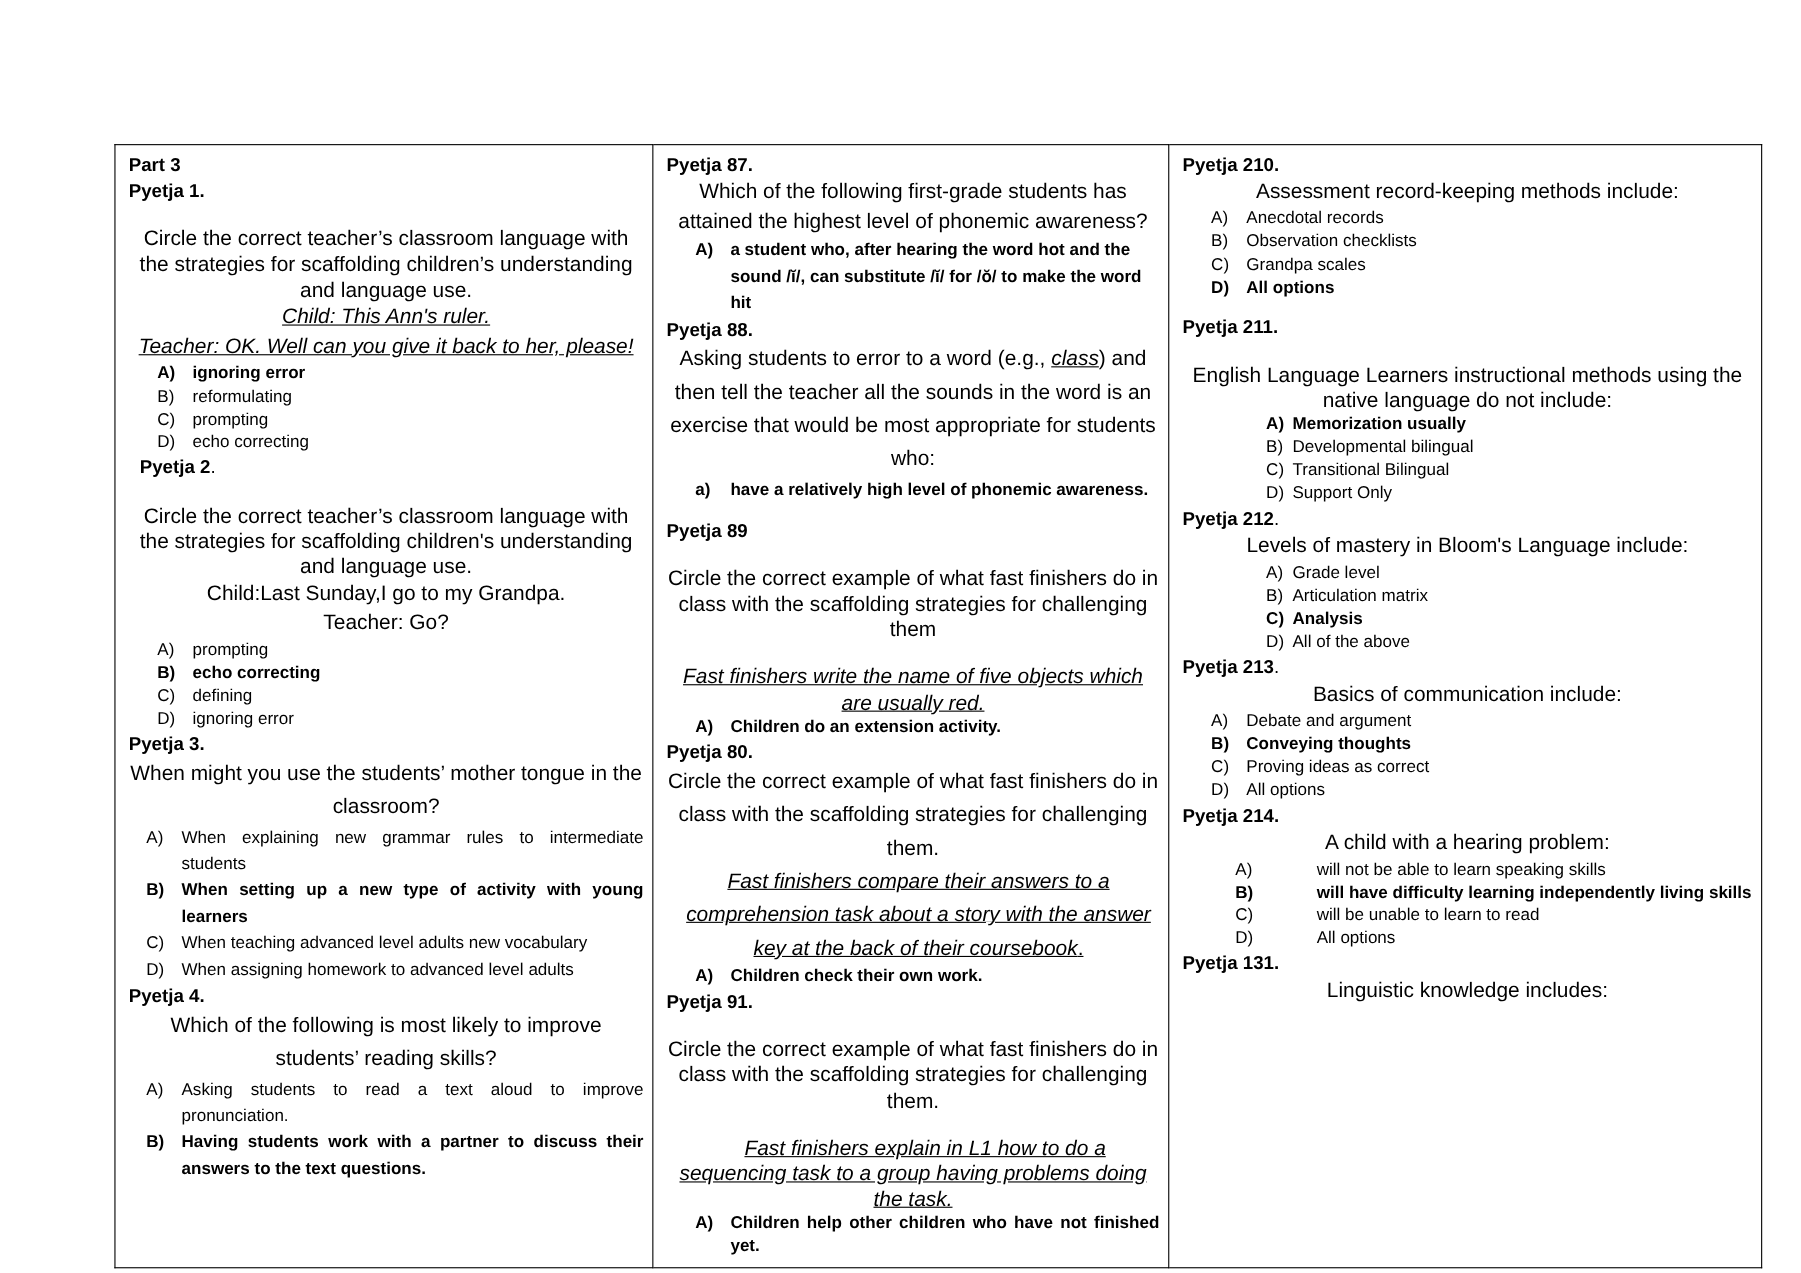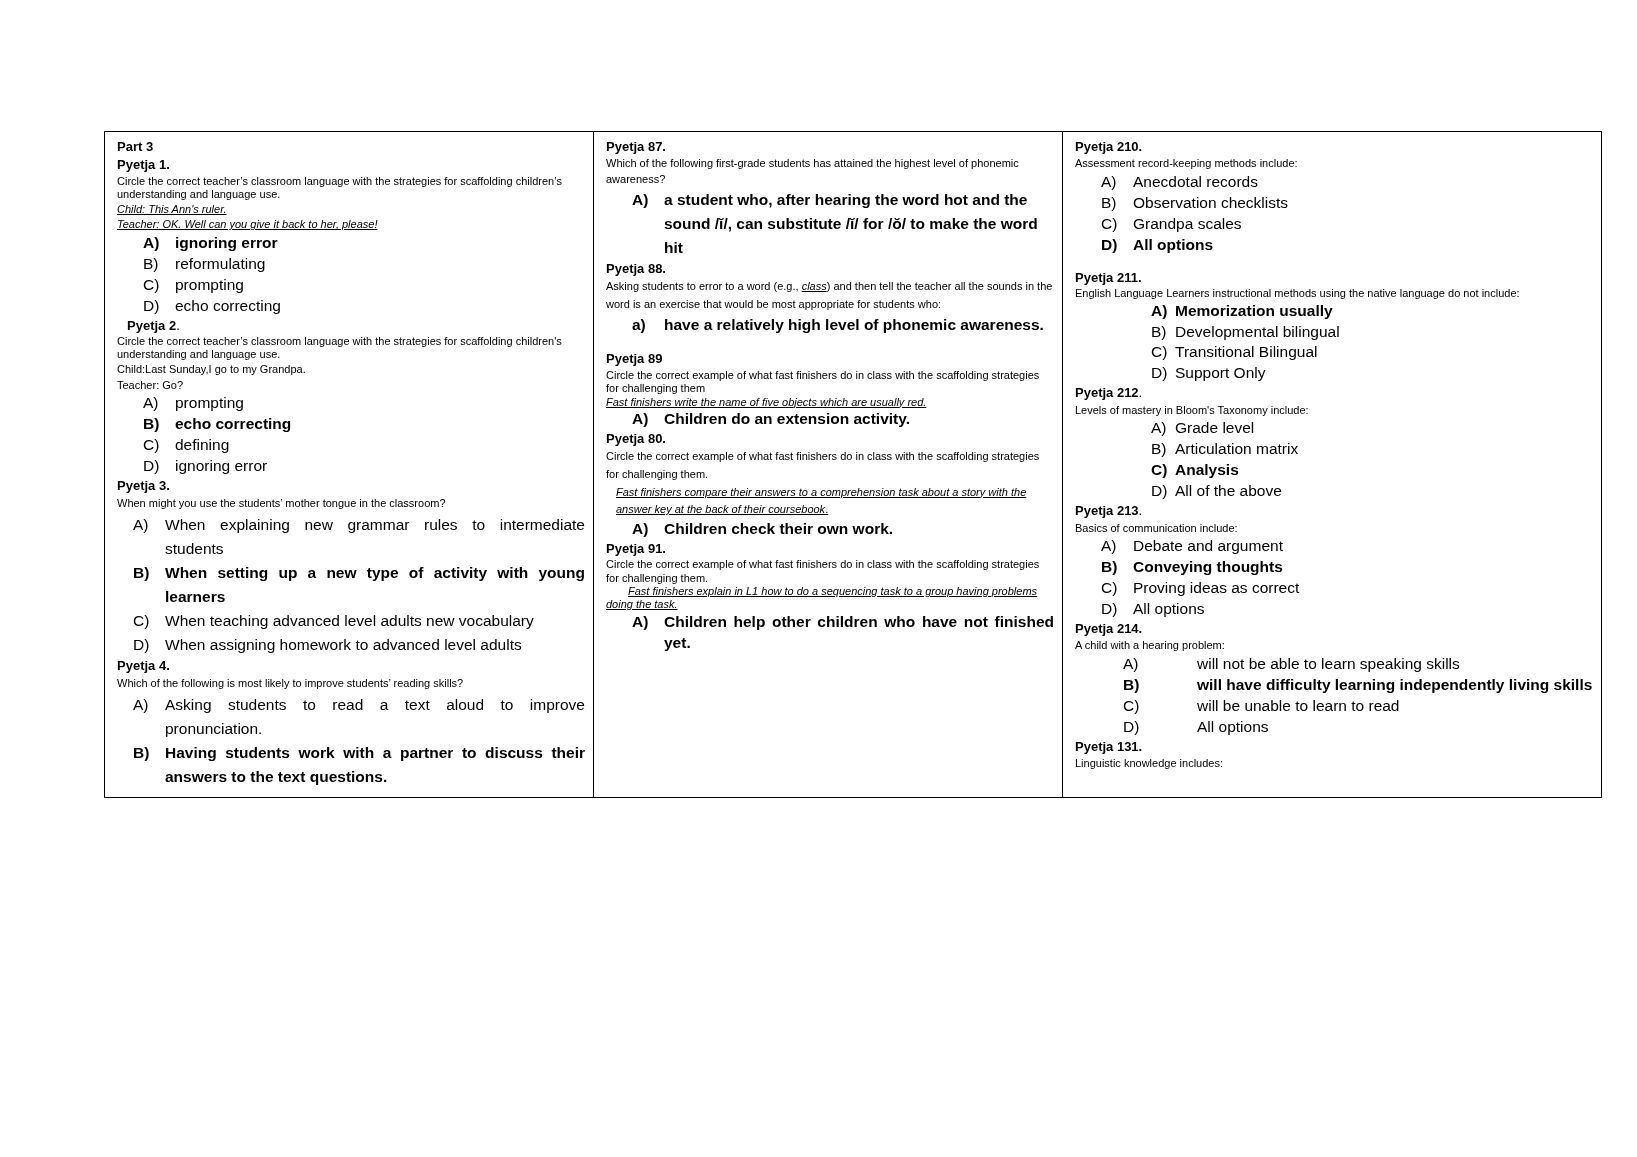--- a/index.html
+++ b/index.html
@@ -31,31 +31,32 @@
   .exam-table > tbody > tr > td {
     border: 1.3px solid #000000;
     vertical-align: top;
     padding: 6px 8px 8px 12px;
   }
   td.col1 { width: 468px; }
   td.col2 { width: 448px; }
   td.col3 { width: 518px; }
   .hdr {
     font-weight: bold;
-    font-size: 13px;
+    font-size: 17px;
     line-height: 1.42;
     margin: 0;
   }
   .hdr .thin { font-weight: normal; }
   .stem {
-    font-size: 11px;
+    font-size: 19px;
     line-height: 1.42;
     margin: 0;
-  }
-  .stem.tight { line-height: 1.22; }
+    text-align: center;
+  }
+  .stem.tight { line-height: 1.22; margin-top: 20px; }
   .stem.loose { line-height: 1.6; }
   .ital { font-style: italic; text-decoration: underline; }
 
   
   ul.opts {
     list-style: none;
     margin: 0;
     padding: 0;
   }
   ul.opts > li {
@@ -233,21 +234,21 @@
             <ul class="opts deep">
               <li class="b"><span class="mk" style="left:76px">A)</span><span class="txt">Memorization usually</span></li>
               <li><span class="mk" style="left:76px">B)</span><span class="txt">Developmental bilingual</span></li>
               <li><span class="mk" style="left:76px">C)</span><span class="txt">Transitional Bilingual</span></li>
               <li><span class="mk" style="left:76px">D)</span><span class="txt">Support Only</span></li>
             </ul>
           </div>
 
           <div>
             <p class="hdr"><span>Pyetja 212</span><span class="thin">.</span></p>
-            <p class="stem">Levels of mastery in Bloom's Taxonomy include:</p>
+            <p class="stem">Levels of mastery in Bloom's Language include:</p>
             <ul class="opts deep">
               <li><span class="mk" style="left:76px">A)</span><span class="txt">Grade level</span></li>
               <li><span class="mk" style="left:76px">B)</span><span class="txt">Articulation matrix</span></li>
               <li class="b"><span class="mk" style="left:76px">C)</span><span class="txt">Analysis</span></li>
               <li><span class="mk" style="left:76px">D)</span><span class="txt">All of the above</span></li>
             </ul>
           </div>
 
           <div>
             <p class="hdr"><span>Pyetja 213</span><span class="thin">.</span></p>

